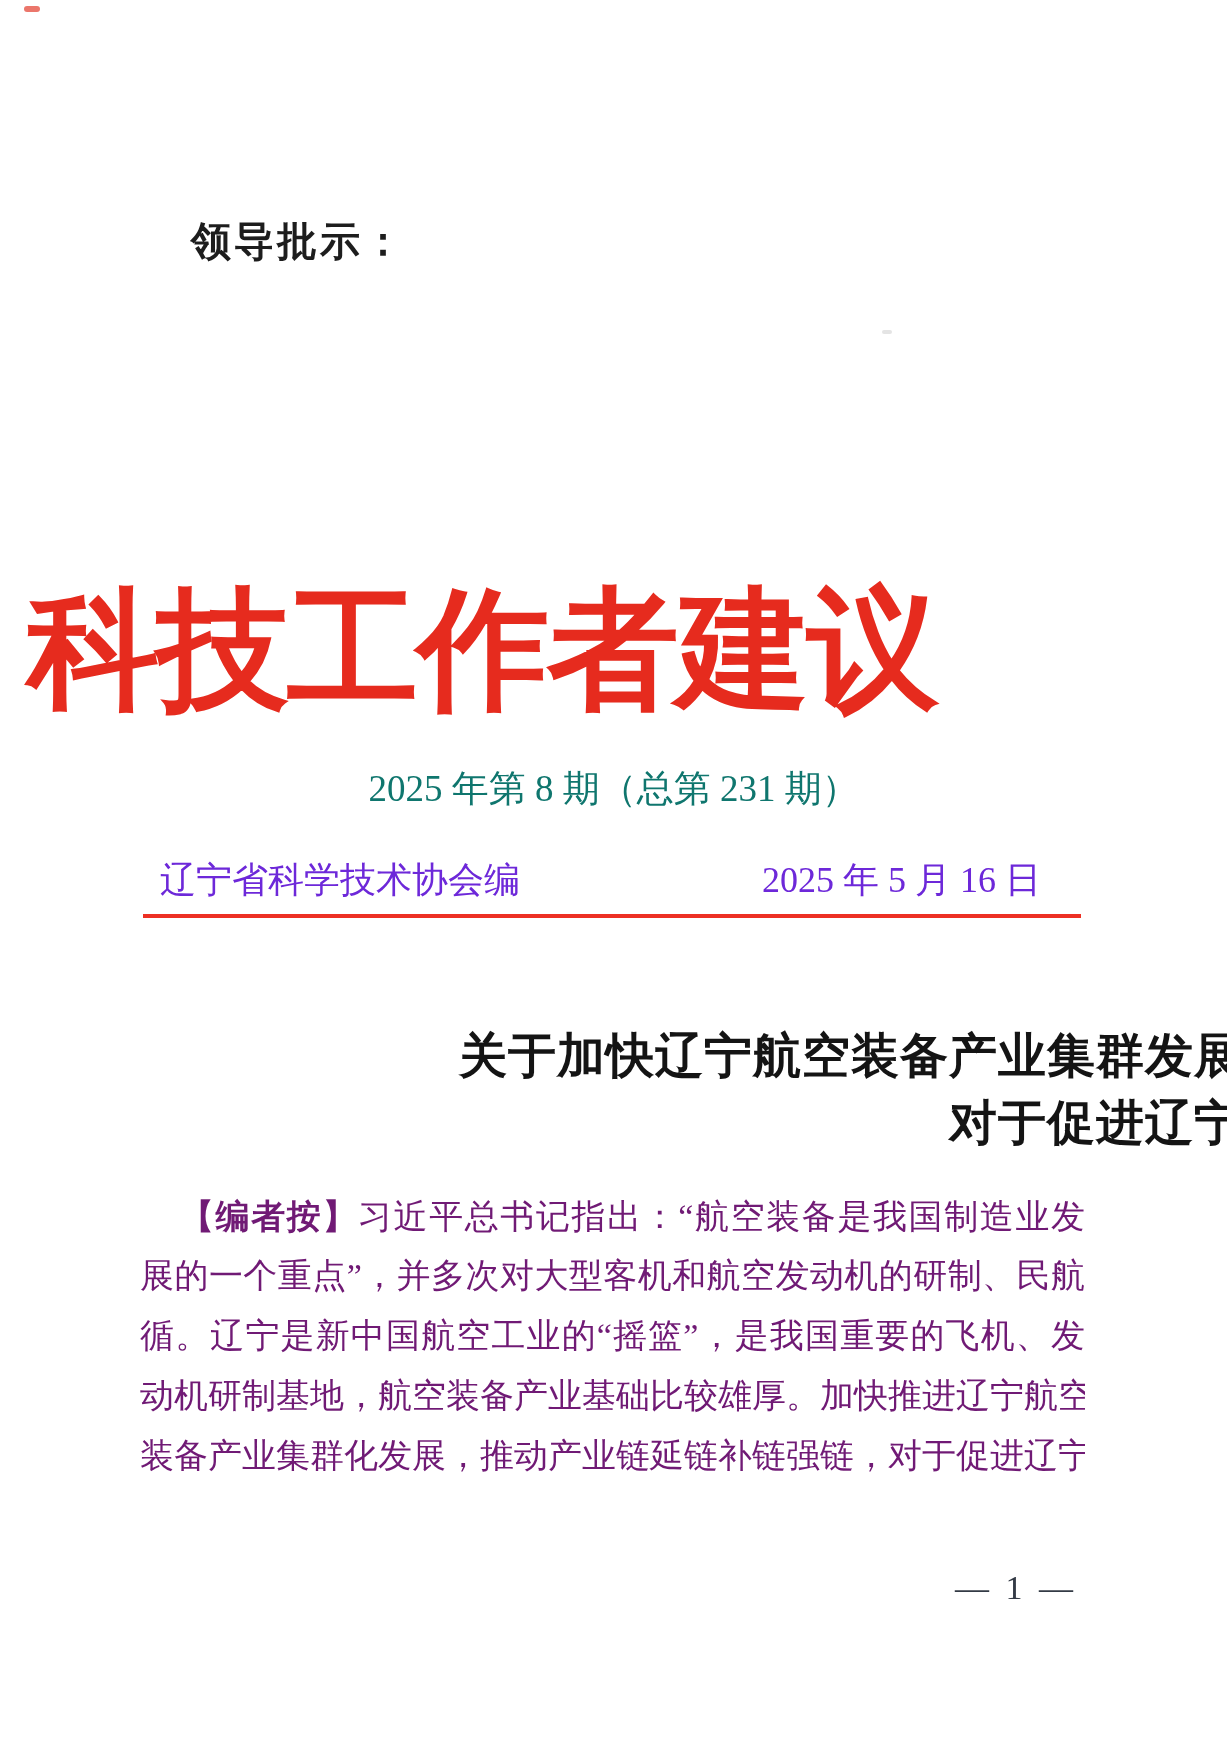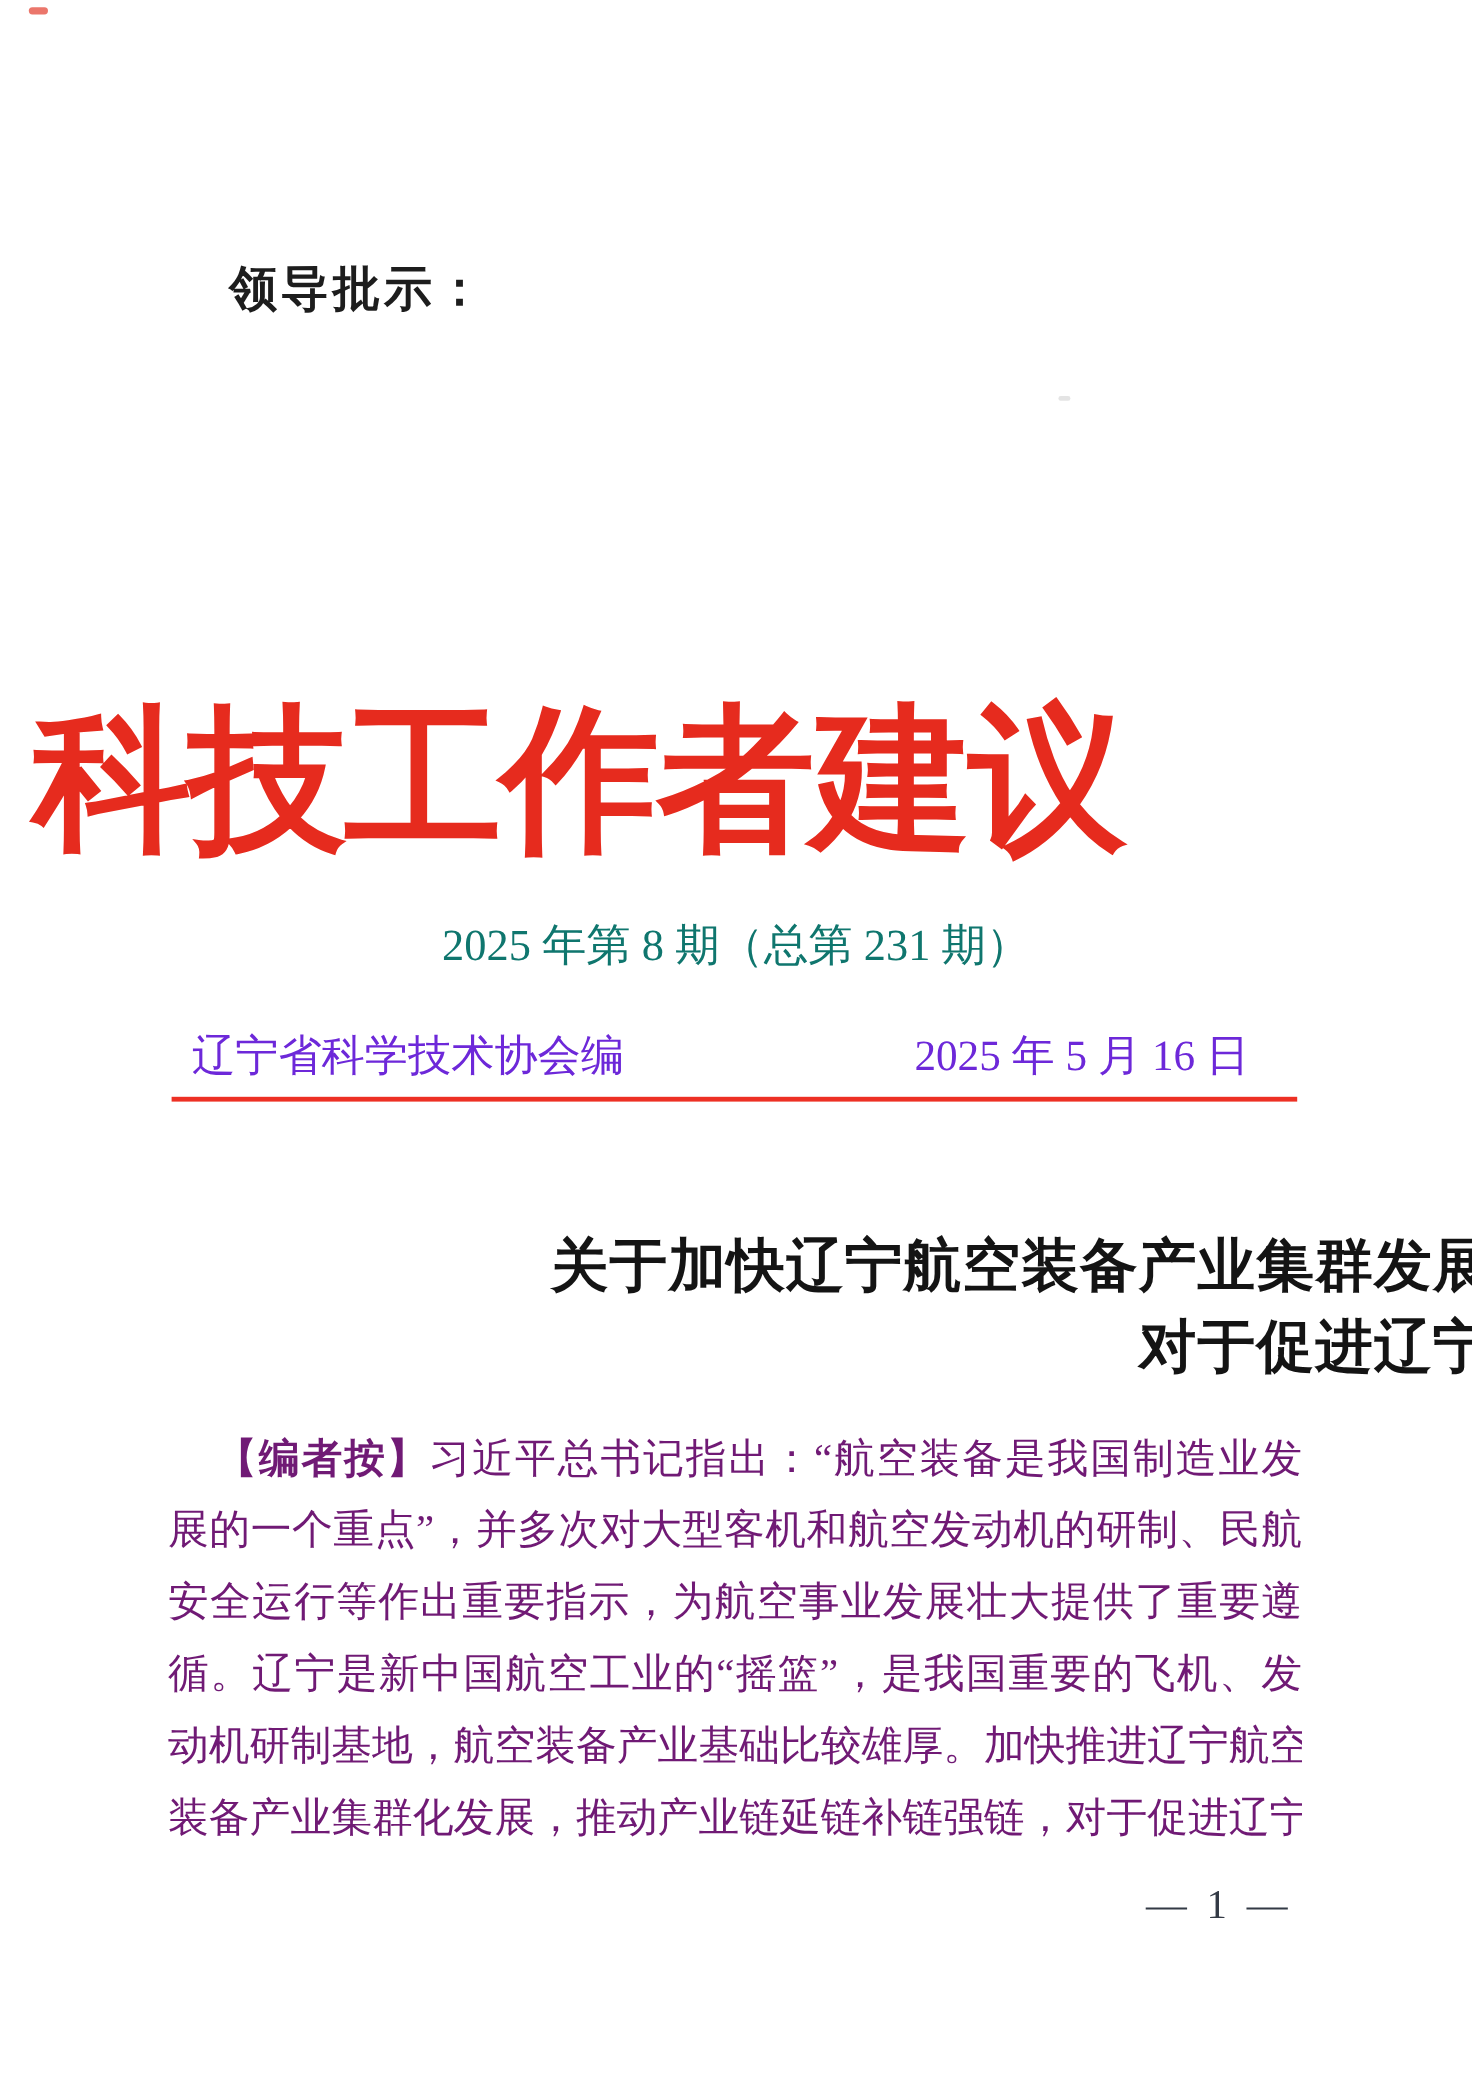--- a/index.html
+++ b/index.html
@@ -177,21 +177,20 @@
   <h2 class="article-title">
     <span>关于加快辽宁航空装备产业集群发展</span><br>
     <span>对于促进辽宁</span>
   </h2>
 
   <div class="body-text">
     <div class="line first">
       <span class="editor-note-label">【编者按】</span><span>习近平总书记指出：“航空装备是我国制造业发</span>
     </div>
     <div class="line">展的一个重点”，并多次对大型客机和航空发动机的研制、民航</div>
-    <div class="line">安全运行等作出重要指示，为航空事业发展壮大提供了重要遵</div>
     <div class="line">循。辽宁是新中国航空工业的“摇篮”，是我国重要的飞机、发</div>
     <div class="line">动机研制基地，航空装备产业基础比较雄厚。加快推进辽宁航空</div>
     <div class="line">装备产业集群化发展，推动产业链延链补链强链，对于促进辽宁</div>
   </div>
 
   <div class="page-number">— 1 —</div>
 
 </div>
 
 </body></html>

